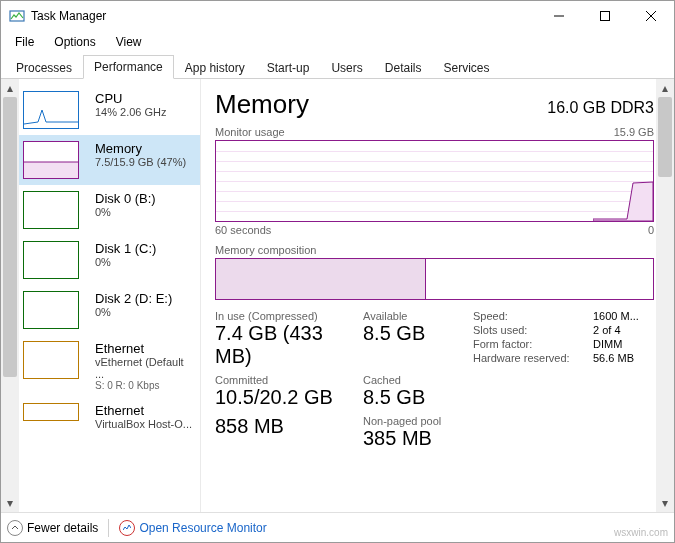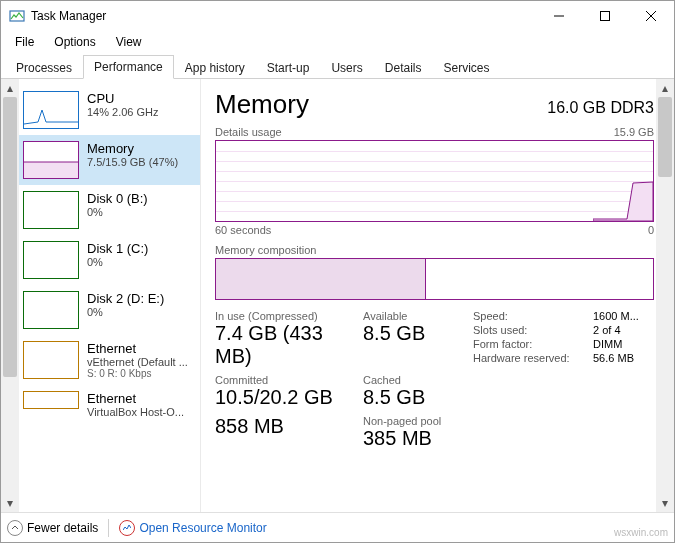--- a/index.html
+++ b/index.html
@@ -103,21 +103,21 @@
     border-radius: 2px;
   }
   .leftlist {
     flex: 1;
     overflow: hidden;
     padding: 6px 0 0 0;
   }
   .leftitem {
     display: flex;
     padding: 6px 6px 6px 4px;
-    gap: 8px;
+    gap: 16px;
     align-items: flex-start;
   }
   .leftitem.selected {
     background: #cde6f7;
   }
   .thumb {
     width: 56px; height: 38px;
     border: 1px solid #0a6c0a;
     background: #fff;
     flex-shrink: 0;
@@ -347,21 +347,21 @@
     </div>
 
     <div class="rightpane">
 
       <div class="headline">
         <span class="big">Memory</span>
         <span class="right">16.0 GB DDR3</span>
       </div>
 
       <div class="subtitle-row">
-        <span>Details usage</span>
+        <span>Monitor usage</span>
         <span>15.9 GB</span>
       </div>
 
       <div class="chart">
         <div class="gridline" style="top:12.5%"></div>
         <div class="gridline" style="top:25%"></div>
         <div class="gridline" style="top:37.5%"></div>
         <div class="gridline" style="top:50%"></div>
         <div class="gridline" style="top:62.5%"></div>
         <div class="gridline" style="top:75%"></div>

